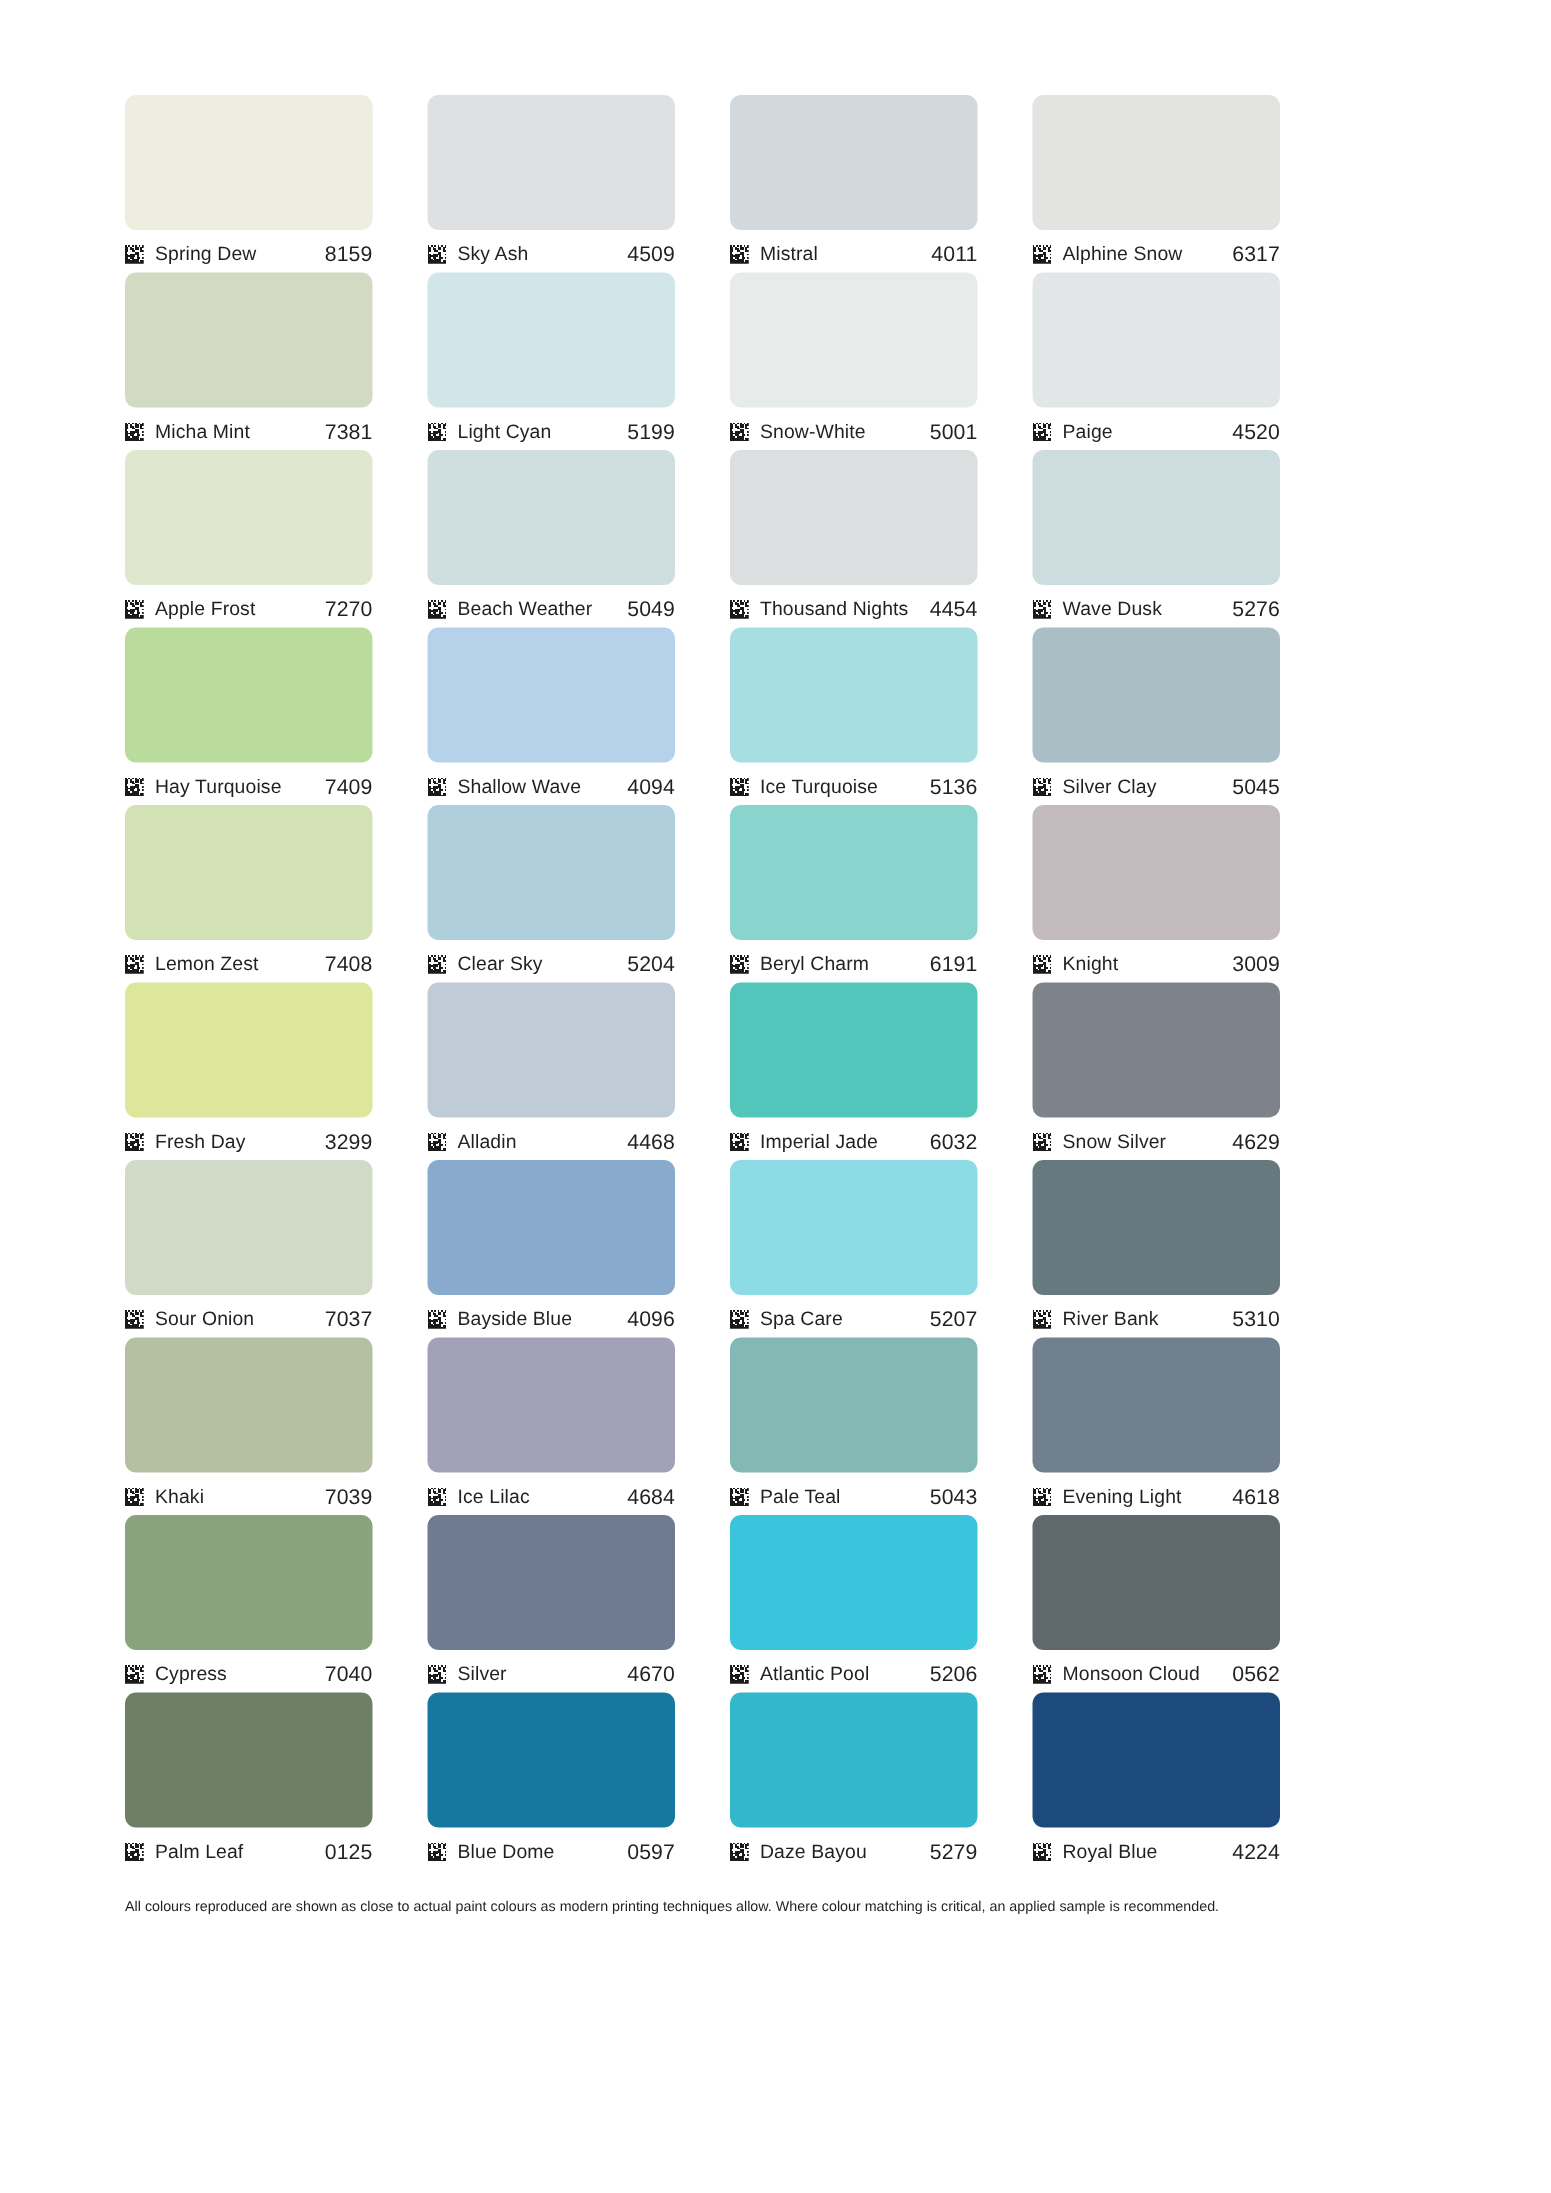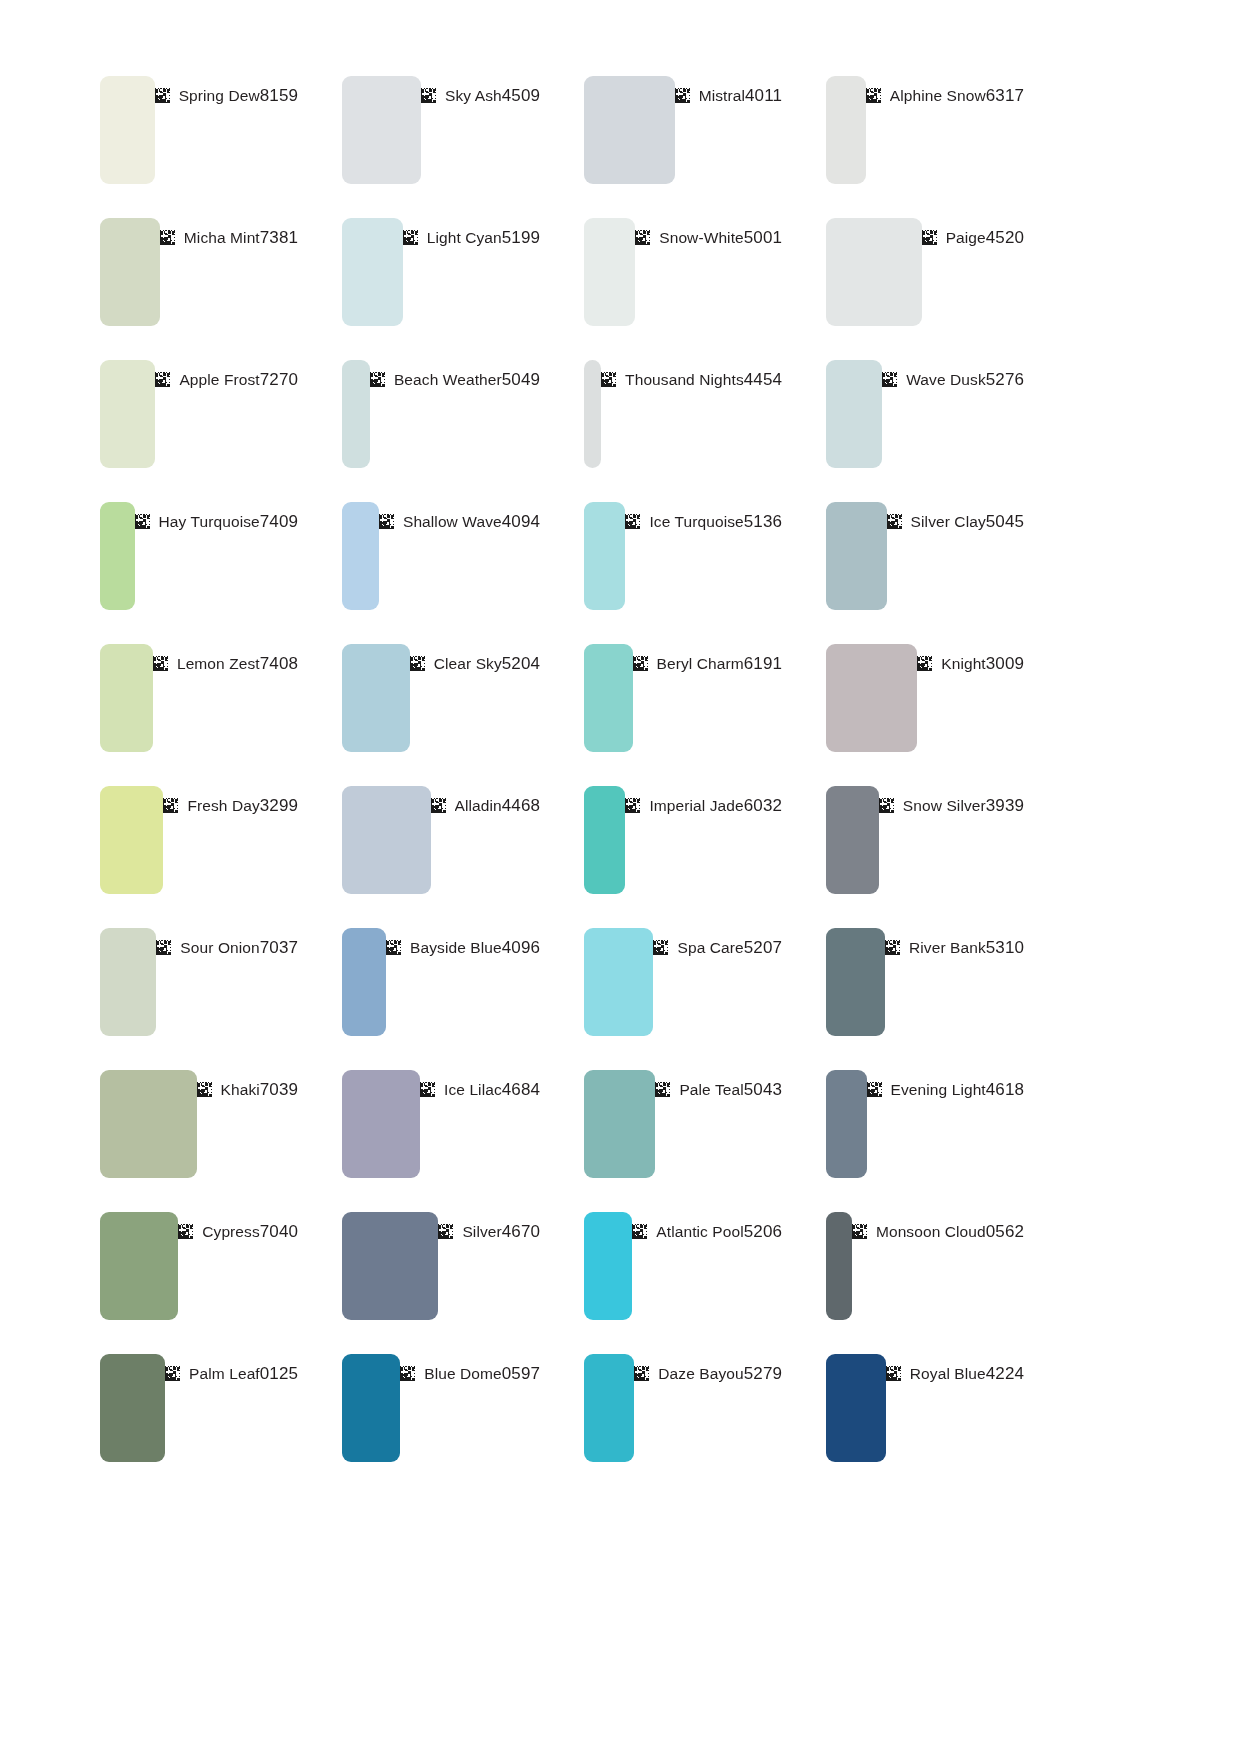--- a/index.html
+++ b/index.html
@@ -31,21 +31,21 @@
     grid-template-columns: repeat(4, 198px);
     column-gap: 44px;
     row-gap: 0px;
     width: 1012px;
   }
 
   .swatch-cell {
     width: 198px;
     height: 142px;
     display: flex;
-    flex-direction: row;
+    flex-direction: column;
     justify-content: flex-start;
   }
 
   .swatch-chip {
     width: 198px;
     height: 108px;
     border-radius: 9px;
     display: block;
   }
 
@@ -2202,21 +2202,21 @@
               <rect x="3" y="10" width="1" height="1"></rect>
               <rect x="4" y="10" width="1" height="1"></rect>
               <rect x="5" y="10" width="1" height="1"></rect>
               <rect x="6" y="10" width="1" height="1"></rect>
               <rect x="7" y="10" width="1" height="1"></rect>
               <rect x="8" y="10" width="1" height="1"></rect>
               <rect x="9" y="10" width="1" height="1"></rect>
               <rect x="10" y="10" width="1" height="1"></rect>
             </svg></span>
           <span class="swatch-name">Snow Silver</span>
-          <span class="swatch-code">3939</span>
+          <span class="swatch-code">4629</span>
         </div>
       </div>
       <div class="swatch-cell">
         <div class="swatch-chip" style="background: rgb(209, 217, 199);"></div>
         <div class="swatch-label">
           <span class="dm-icon"><svg viewBox="0 0 11 11" xmlns="http://www.w3.org/2000/svg" shape-rendering="crispEdges" fill="#1a1a1a">
               <rect x="0" y="0" width="1" height="1"></rect>
               <rect x="2" y="0" width="1" height="1"></rect>
               <rect x="4" y="0" width="1" height="1"></rect>
               <rect x="6" y="0" width="1" height="1"></rect>
@@ -3615,13 +3615,14 @@
               <rect x="8" y="10" width="1" height="1"></rect>
               <rect x="9" y="10" width="1" height="1"></rect>
               <rect x="10" y="10" width="1" height="1"></rect>
             </svg></span>
           <span class="swatch-name">Royal Blue</span>
           <span class="swatch-code">4224</span>
         </div>
       </div>
     </div>
 
+  <div class="footer-note">All colours reproduced are shown as close to actual paint colours as modern printing techniques allow. Where colour matching is critical, an applied sample is recommended.</div>
 </div>
 
 </body></html>

